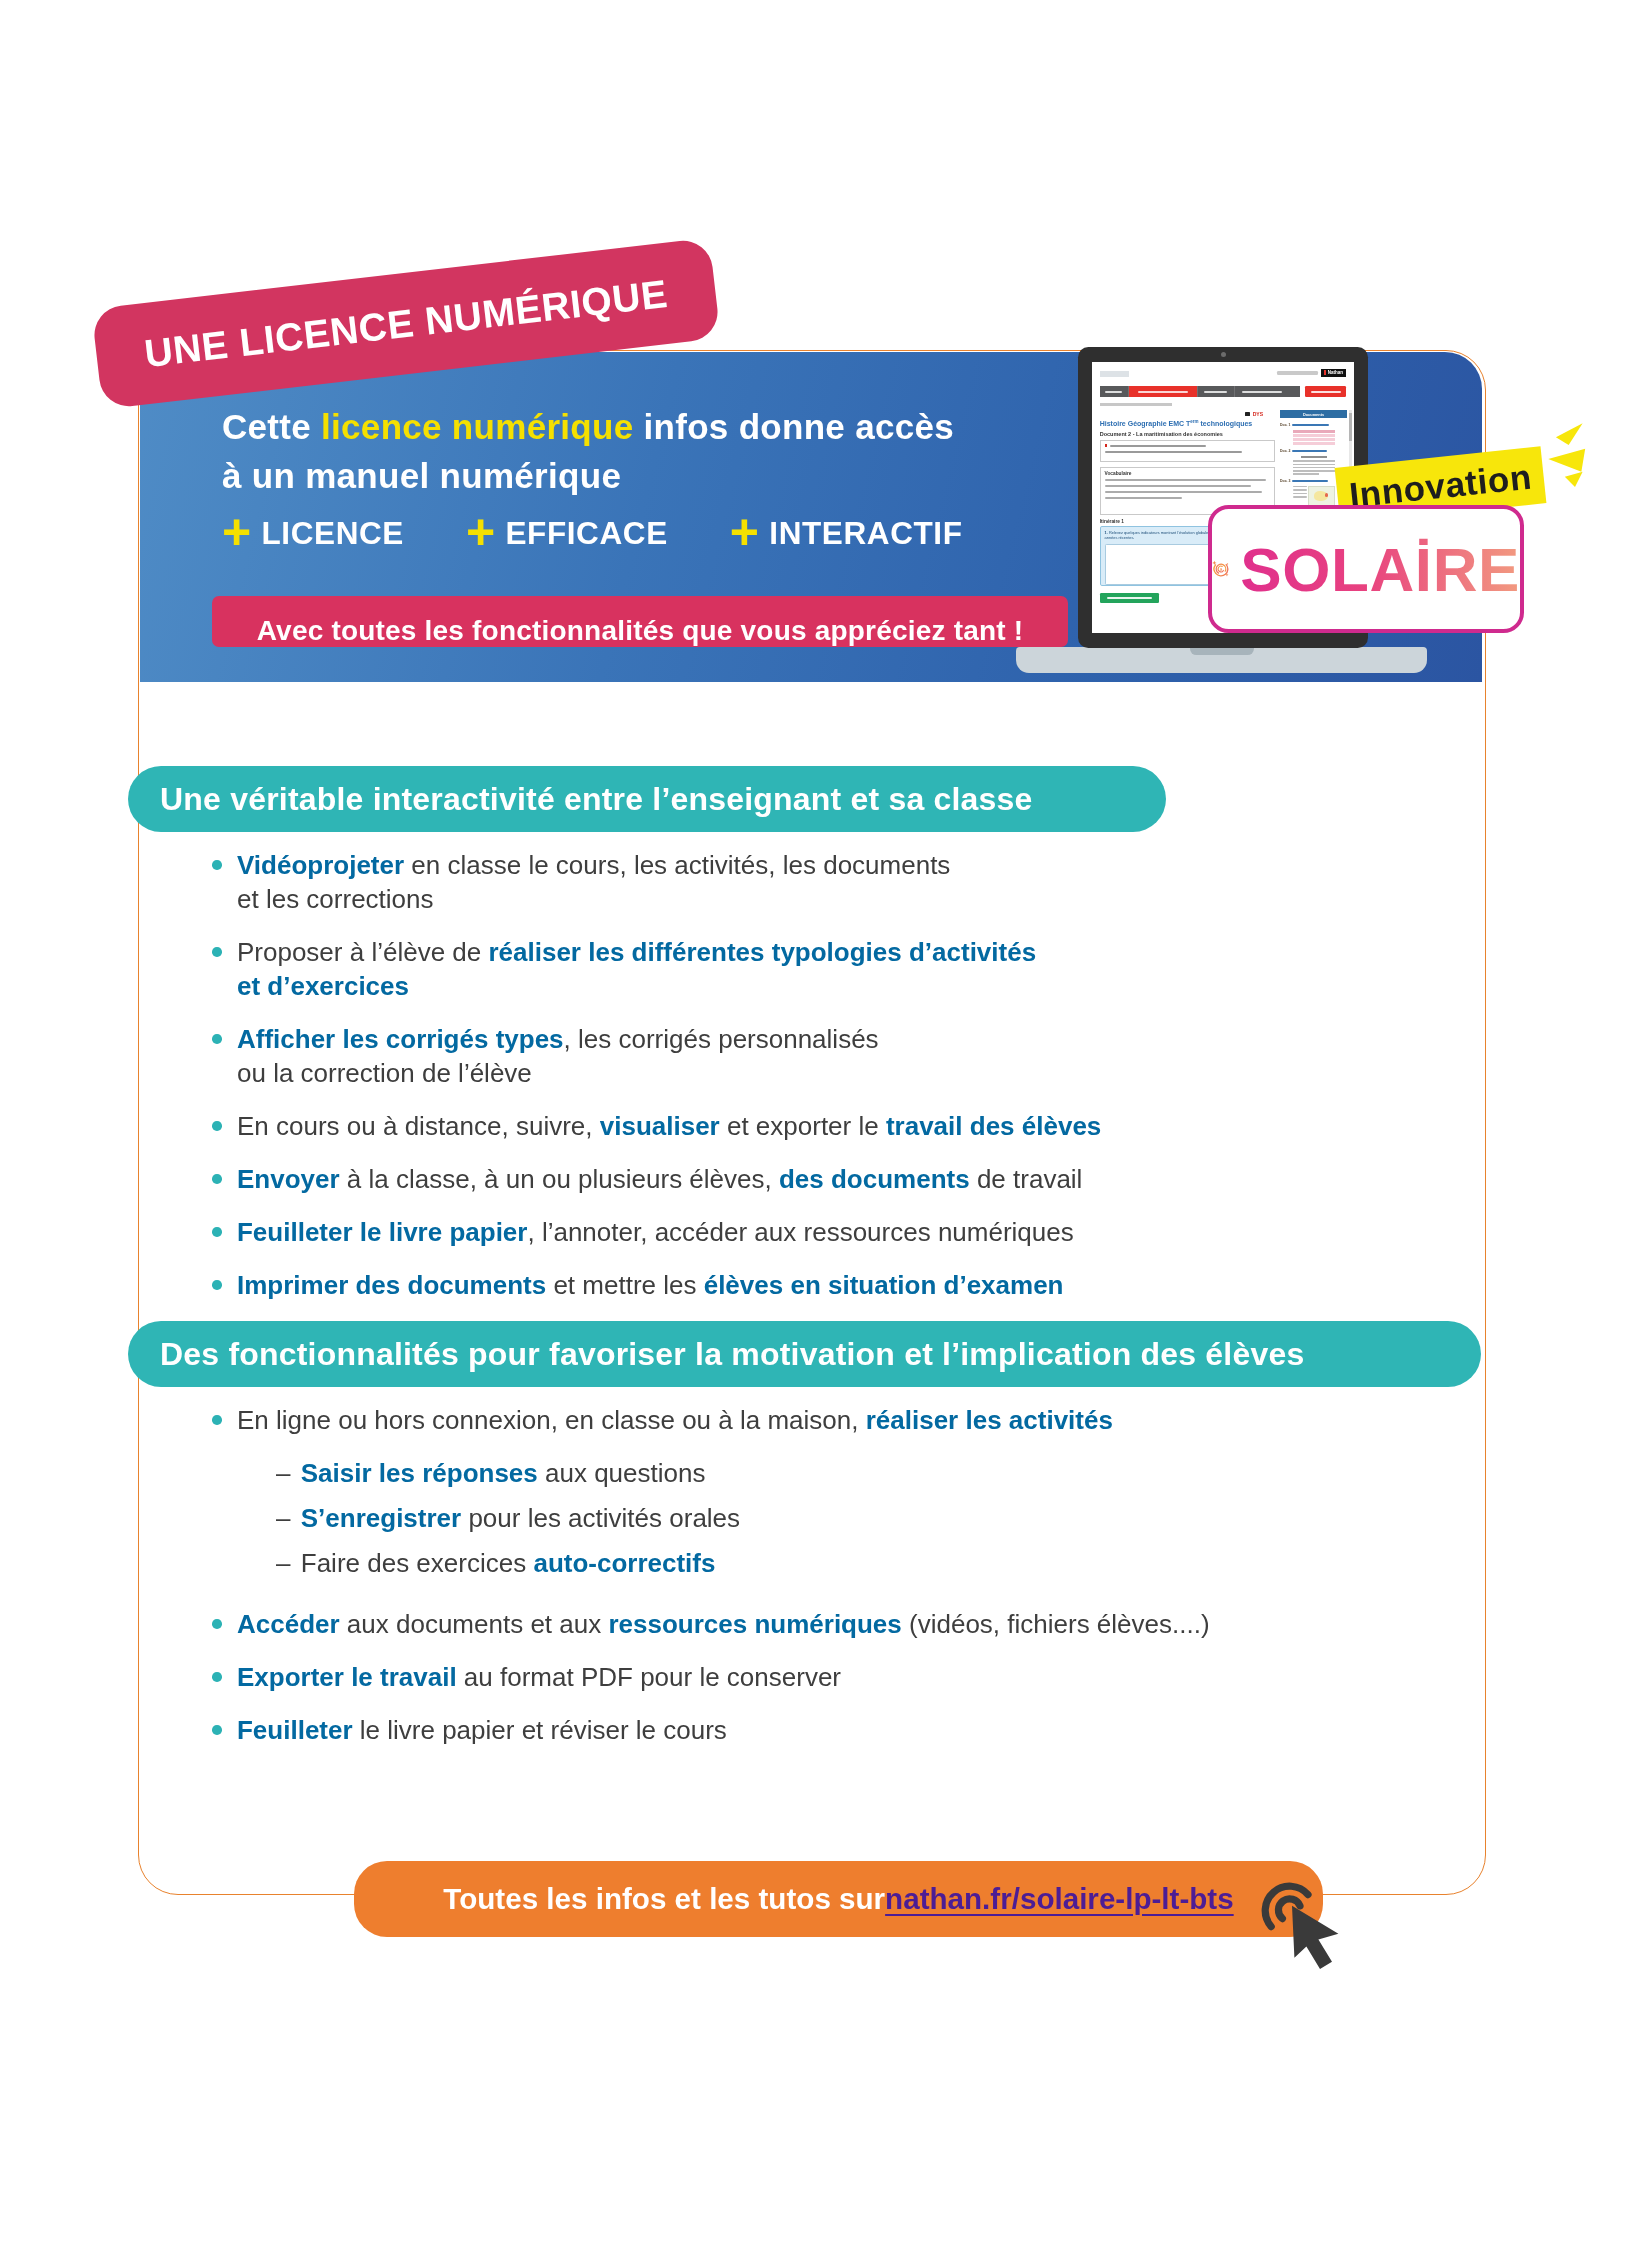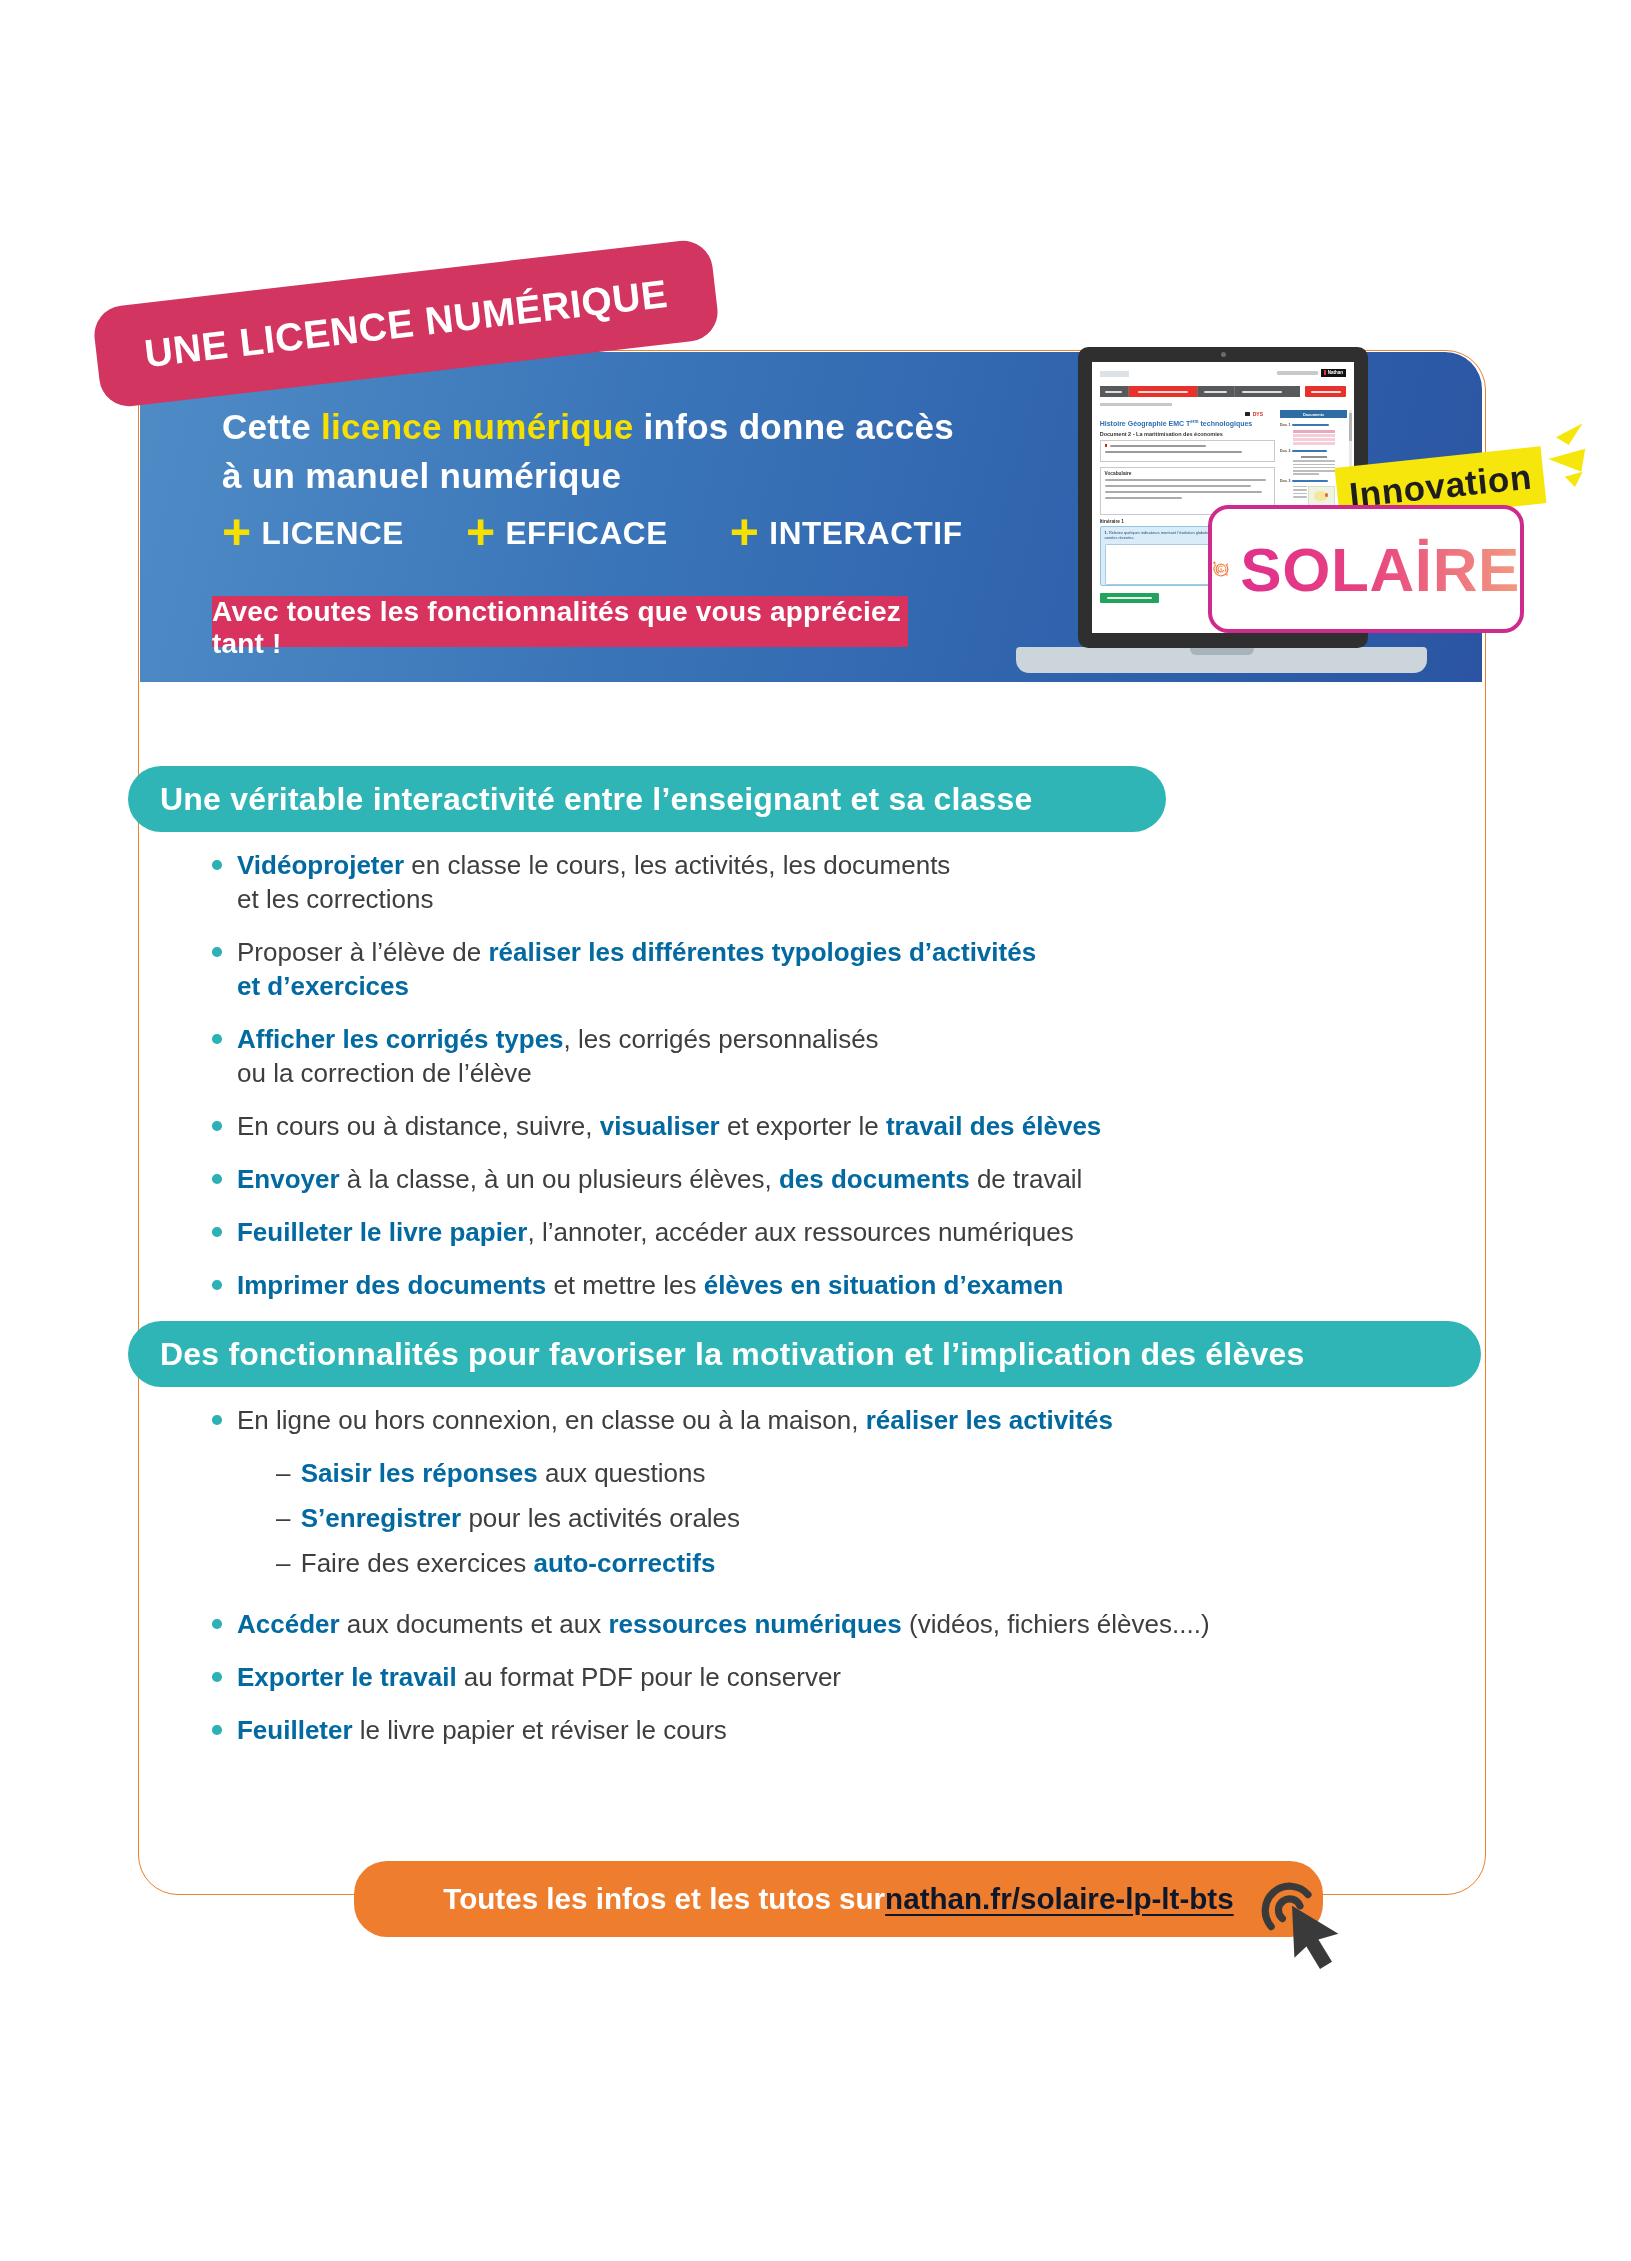--- a/index.html
+++ b/index.html
@@ -15,22 +15,22 @@
         background:linear-gradient(104deg,#4f8cc6 0%,#3a74b8 38%,#2f63ad 70%,#2b55a2 100%);
         border-radius:37px 37px 0 0;z-index:1;}
   .hero-heading{position:absolute;left:82px;top:50px;}
   .hero-heading .line{font-size:35px;font-weight:700;line-height:49px;letter-spacing:0.3px;}
   .seg-w{color:#ffffff;}
   .seg-y{color:#f5e000;}
   .plus-row{position:absolute;left:82px;top:162px;display:flex;align-items:center;gap:62px;}
   .plus-item{display:flex;align-items:center;}
   .plus-glyph{color:#f5e000;font-size:50px;font-weight:800;margin-right:10.3px;line-height:39px;position:relative;top:-1.3px;}
   .plus-label{color:#ffffff;font-size:31.5px;font-weight:700;letter-spacing:0.6px;}
-  .strip{position:absolute;left:72px;top:244px;width:696px;height:51px;background:#d8325f;
-         display:flex;align-items:flex-start;justify-content:center;}
+  .strip{position:absolute;left:72px;top:244px;width:856px;height:51px;background:#d8325f;
+         display:flex;align-items:flex-end;justify-content:center;border-radius:7px;}
   .strip span{color:#ffffff;font-size:28px;font-weight:700;letter-spacing:0.2px;}
 
   
   .ribbon{position:absolute;left:95px;top:273px;width:622px;height:101px;background:#d23560;
           border-radius:29.6px;transform:rotate(-6.6deg);z-index:6;
           display:flex;align-items:center;justify-content:center;}
   .ribbon span{color:#ffffff;font-size:39px;font-weight:800;letter-spacing:0.6px;}
 
   
   .laptop{position:absolute;left:1015px;top:339px;width:414px;height:335px;z-index:2;}
@@ -140,21 +140,21 @@
   .bullet.dot .marker{width:9.6px;height:9.6px;border-radius:50%;background:#2cb2b5;margin:12.2px 15.4px 0 0;}
   .bullet.dash .marker{font-size:26px;color:#3e3e3e;margin-right:10.3px;line-height:34px;}
   .bullet .line{font-size:26px;line-height:34px;}
   .seg-r{color:#3e3e3e;}
   .seg-b{color:#0369a1;font-weight:700;}
 
   
   .footer-pill{position:absolute;left:354px;top:1861px;width:969px;height:76px;background:#ee7e2e;
                border-radius:33px;z-index:3;display:flex;align-items:center;justify-content:center;}
   .footer-pill .txt{color:#ffffff;font-size:29.6px;font-weight:700;}
-  .footer-pill .lnk{color:#0f172a;font-size:29.6px;font-weight:700;text-decoration:underline;
+  .footer-pill .lnk{color:#4c1d95;font-size:29.6px;font-weight:700;text-decoration:underline;
                     text-decoration-thickness:1.9px;text-underline-offset:5.1px;}
   .cursor{position:absolute;left:1260px;top:1877px;z-index:5;}
 </style>
 </head>
 <body>
 
 <div id="page">
 
   <div class="frame"></div>
 

